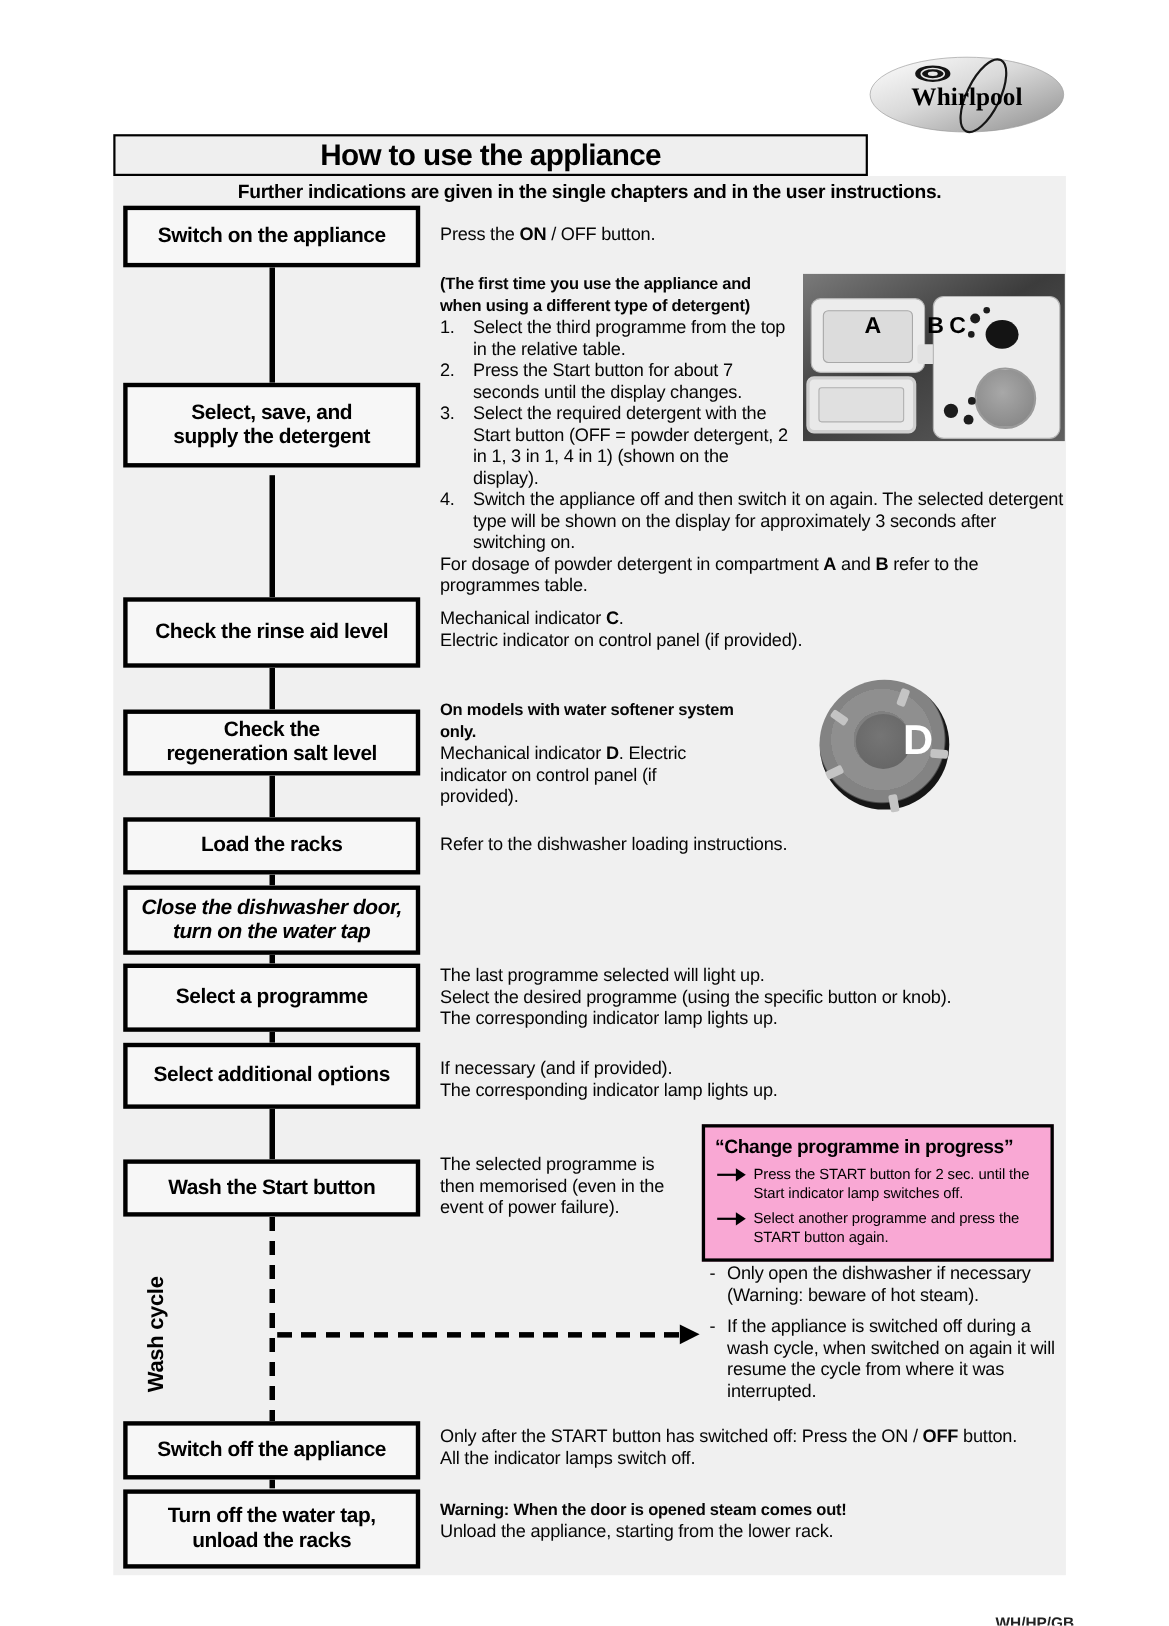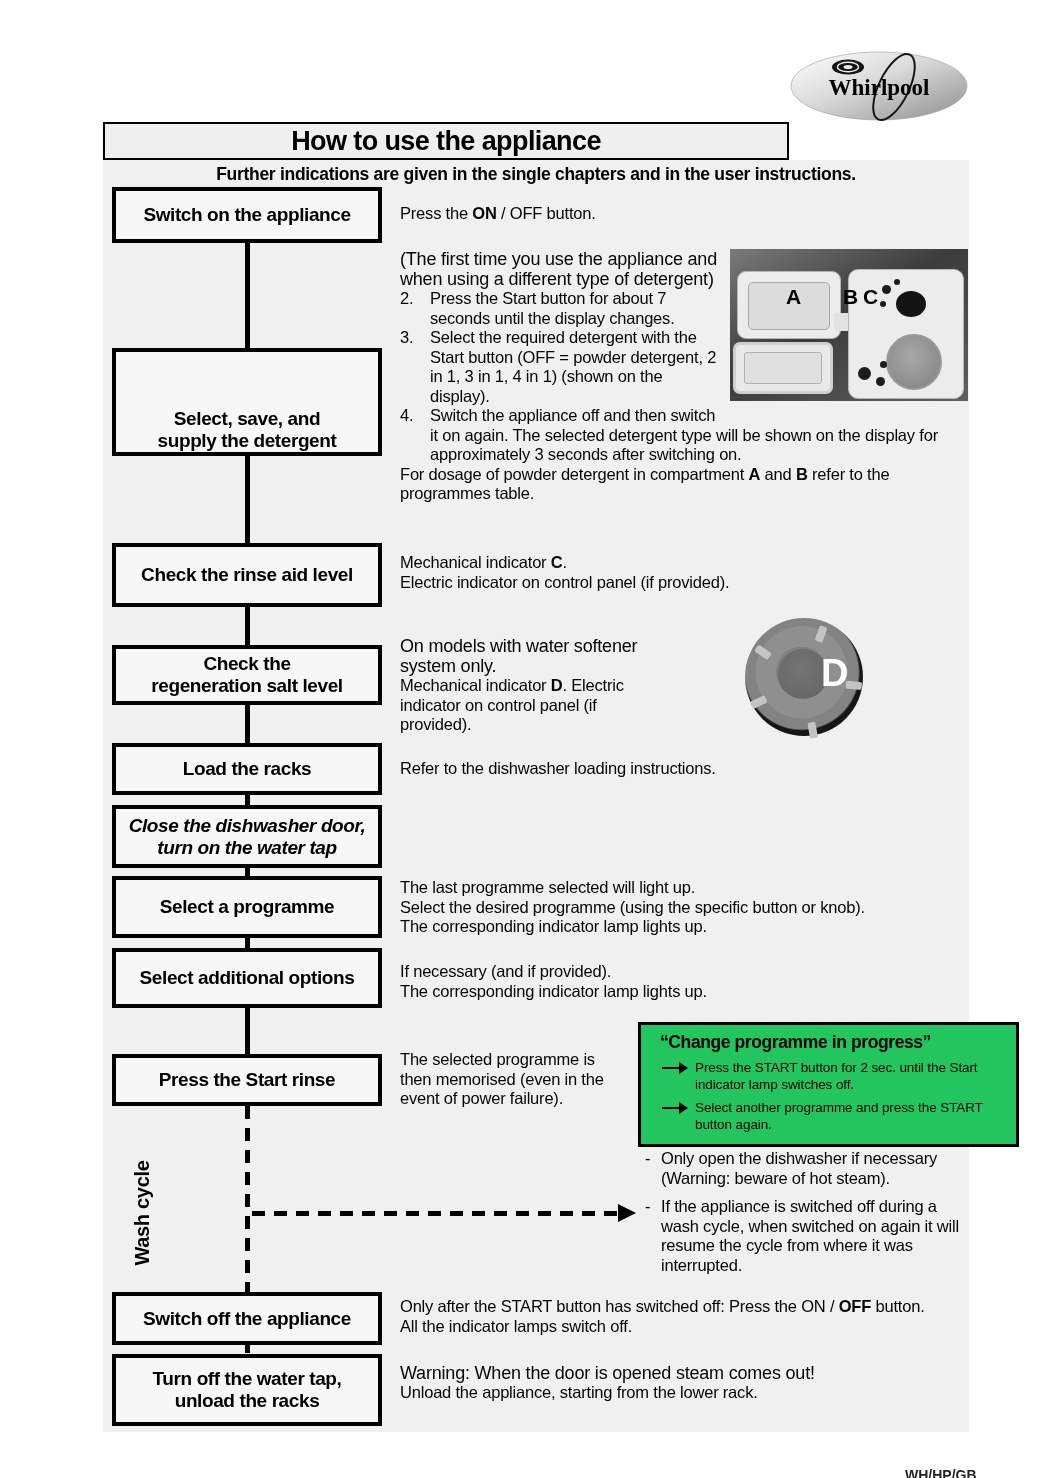--- a/index.html
+++ b/index.html
@@ -27,21 +27,21 @@
     background:repeating-linear-gradient(180deg,#000 0 13px,transparent 13px 22px); }
   .hdash { position:absolute; left:252px; top:1211px; width:368px; height:5px;
     background:repeating-linear-gradient(90deg,#000 0 13px,transparent 13px 22px); }
   .harrowhead { position:absolute; left:618px; top:1204px; width:0; height:0;
     border-left:18px solid #000; border-top:9.5px solid transparent; border-bottom:9.5px solid transparent; }
   .wash-label { position:absolute; left:88px; top:1200px; width:112px; height:26px; text-align:center;
     transform:rotate(-90deg); font-weight:bold; font-size:20px; letter-spacing:-0.3px; }
   
   .t { position:absolute; font-size:16.5px; line-height:19.5px; letter-spacing:-0.2px; color:#050505; }
   .t .b, .b { font-weight:bold; }
-  .h { font-weight:normal; font-size:18px; line-height:20px; }
+  .h { font-weight:bold; font-size:15px; line-height:20px; }
   .li { padding-left:30px; text-indent:-30px; }
   .num { display:inline-block; width:30px; text-indent:0; }
   
   .dphoto { float:right; width:238px; height:152px; margin:0 0 8px 10px; position:relative;
     background:linear-gradient(150deg,#7a7a7a 0%,#3c3c3c 45%,#606060 100%); overflow:hidden; }
   .dp-left  { position:absolute; left:7px;  top:22px; width:102px; height:66px; background:#ececec; border-radius:9px; border:1px solid #b5b5b5; }
   .dp-lid-in{ position:absolute; left:10px; top:10px; width:80px; height:46px; background:#dcdcdc; border-radius:5px; border:1px solid #a8a8a8; }
   .dp-lower { position:absolute; left:3px;  top:93px; width:100px; height:52px; background:#e9e9e9; border-radius:7px; border:3px solid #cfcfcf; box-sizing:border-box; }
   .dp-lower-in { position:absolute; left:8px; top:7px; width:76px; height:30px; background:#e0e0e0; border:1px solid #b0b0b0; border-radius:3px; }
   .dp-hinge { position:absolute; left:104px; top:64px; width:22px; height:18px; background:#e3e3e3; border-radius:3px; }
@@ -53,22 +53,22 @@
   .dp-label { position:absolute; font-weight:bold; font-size:21px; color:#000; }
   
   .salt-photo { position:absolute; left:745px; top:618px; width:118px; height:118px; z-index:2; }
   .salt-cap { position:absolute; inset:0; border-radius:50%;
     background:radial-gradient(circle at 48% 46%, #808080 0 29%, #8f8f8f 29% 52%, #838383 52% 64%, #161616 66% 100%); }
   .salt-inner { position:absolute; left:33px; top:31px; width:50px; height:50px; border-radius:50%;
     background:radial-gradient(circle at 45% 40%, #757575, #626262); }
   .salt-notch { position:absolute; left:55px; top:55px; width:8px; height:16px; background:#c4c4c4; border-radius:2px; }
   .salt-label { position:absolute; left:76px; top:34px; font-weight:bold; font-size:38px; color:#fff; }
   
-  .change-box { position:absolute; left:638px; top:1022px; width:381px; box-sizing:border-box;
-    background:#22c55e; border:3px solid #000; padding:7px 9px 9px 19px; z-index:2; }
+  .change-box { position:absolute; left:638px; top:1022px; width:320px; box-sizing:border-box;
+    background:#f9a8d4; border:3px solid #000; padding:7px 9px 9px 9px; z-index:2; }
   .change-title { font-weight:bold; font-size:17.5px; letter-spacing:-0.4px; margin-bottom:7px; }
   .change-bullet { display:flex; align-items:flex-start; font-size:13.5px; line-height:16.5px; margin-bottom:7px; letter-spacing:-0.1px; }
   .arrow-icon { position:relative; width:24px; height:2px; background:#000; flex:0 0 24px; margin:7px 9px 0 2px; }
   .arrow-icon::after { content:""; position:absolute; right:-2px; top:-5px; width:0; height:0;
     border-left:9px solid #000; border-top:6px solid transparent; border-bottom:6px solid transparent; }
   
   .note { display:flex; }
   .note-marker { flex:0 0 16px; }
   .note-text { flex:1; }
   .footer-code { position:absolute; left:905px; top:1467px; font-weight:bold; font-size:14px; color:#222; }
@@ -111,21 +111,21 @@
   <div class="conn" style="top:1008px;height:46px;"></div>
   <div class="conn-dashed" style="top:1106px;height:186px;"></div>
   <div class="conn" style="top:1345px;height:8px;"></div>
   <div class="hdash"></div>
   <div class="harrowhead"></div>
   <div class="wash-label">Wash cycle</div>
 
   <div class="fbox" style="top:187px;height:56px;">
     <span>Switch on the appliance</span>
   </div>
-  <div class="fbox" style="top:348px;height:108px;justify-content:flex-end;">
+  <div class="fbox" style="top:348px;height:77px;">
     <span>Select, save, and</span>
     <span>supply the detergent</span>
   </div>
   <div class="fbox" style="top:543px;height:64px;">
     <span>Check the rinse aid level</span>
   </div>
   <div class="fbox" style="top:645px;height:60px;">
     <span>Check the</span>
     <span>regeneration salt level</span>
   </div>
@@ -136,21 +136,21 @@
     <span>Close the dishwasher door,</span>
     <span>turn on the water tap</span>
   </div>
   <div class="fbox" style="top:876px;height:62px;">
     <span>Select a programme</span>
   </div>
   <div class="fbox" style="top:948px;height:60px;">
     <span>Select additional options</span>
   </div>
   <div class="fbox" style="top:1054px;height:52px;">
-    <span>Press the Start rinse</span>
+    <span>Wash the Start button</span>
   </div>
   <div class="fbox" style="top:1292px;height:53px;">
     <span>Switch off the appliance</span>
   </div>
   <div class="fbox" style="top:1354px;height:72px;text-align:right;">
     <span>Turn off the water tap,</span>
     <span>unload the racks</span>
   </div>
 
   <div class="t" style="left:400px;top:204px;width:420px;">
@@ -174,20 +174,23 @@
       <div class="dp-circle"></div>
       <div class="dp-dot" style="left:128px;top:118px;width:13px;height:13px;"></div>
       <div class="dp-dot" style="left:146px;top:128px;width:9px;height:9px;"></div>
       <div class="dp-dot" style="left:150px;top:112px;width:7px;height:7px;"></div>
       <div class="dp-label" style="left:56px;top:38px;">A</div>
       <div class="dp-label" style="left:113px;top:38px;">B</div>
       <div class="dp-label" style="left:133px;top:38px;">C</div>
     </div>
     <div class="h">(The first time you use the appliance and when using a different type of detergent)</div>
     <div class="li">
+      <span class="num">1.</span><span>Select the third programme from the top in the relative table.</span>
+    </div>
+    <div class="li">
       <span class="num">2.</span><span>Press the Start button for about 7 seconds until the display changes.</span>
     </div>
     <div class="li">
       <span class="num">3.</span><span>Select the required detergent with the Start button (OFF = powder detergent, 2 in 1, 3 in 1, 4 in 1) (shown on the display).</span>
     </div>
     <div class="li">
       <span class="num">4.</span><span>Switch the appliance off and then switch it on again. The selected detergent type will be shown on the display for approximately 3 seconds after switching on.</span>
     </div>
     <div>
       <span>For dosage of powder detergent in compartment </span><span class="b">A</span><span> and </span><span class="b">B</span><span> refer to the programmes table.</span>

